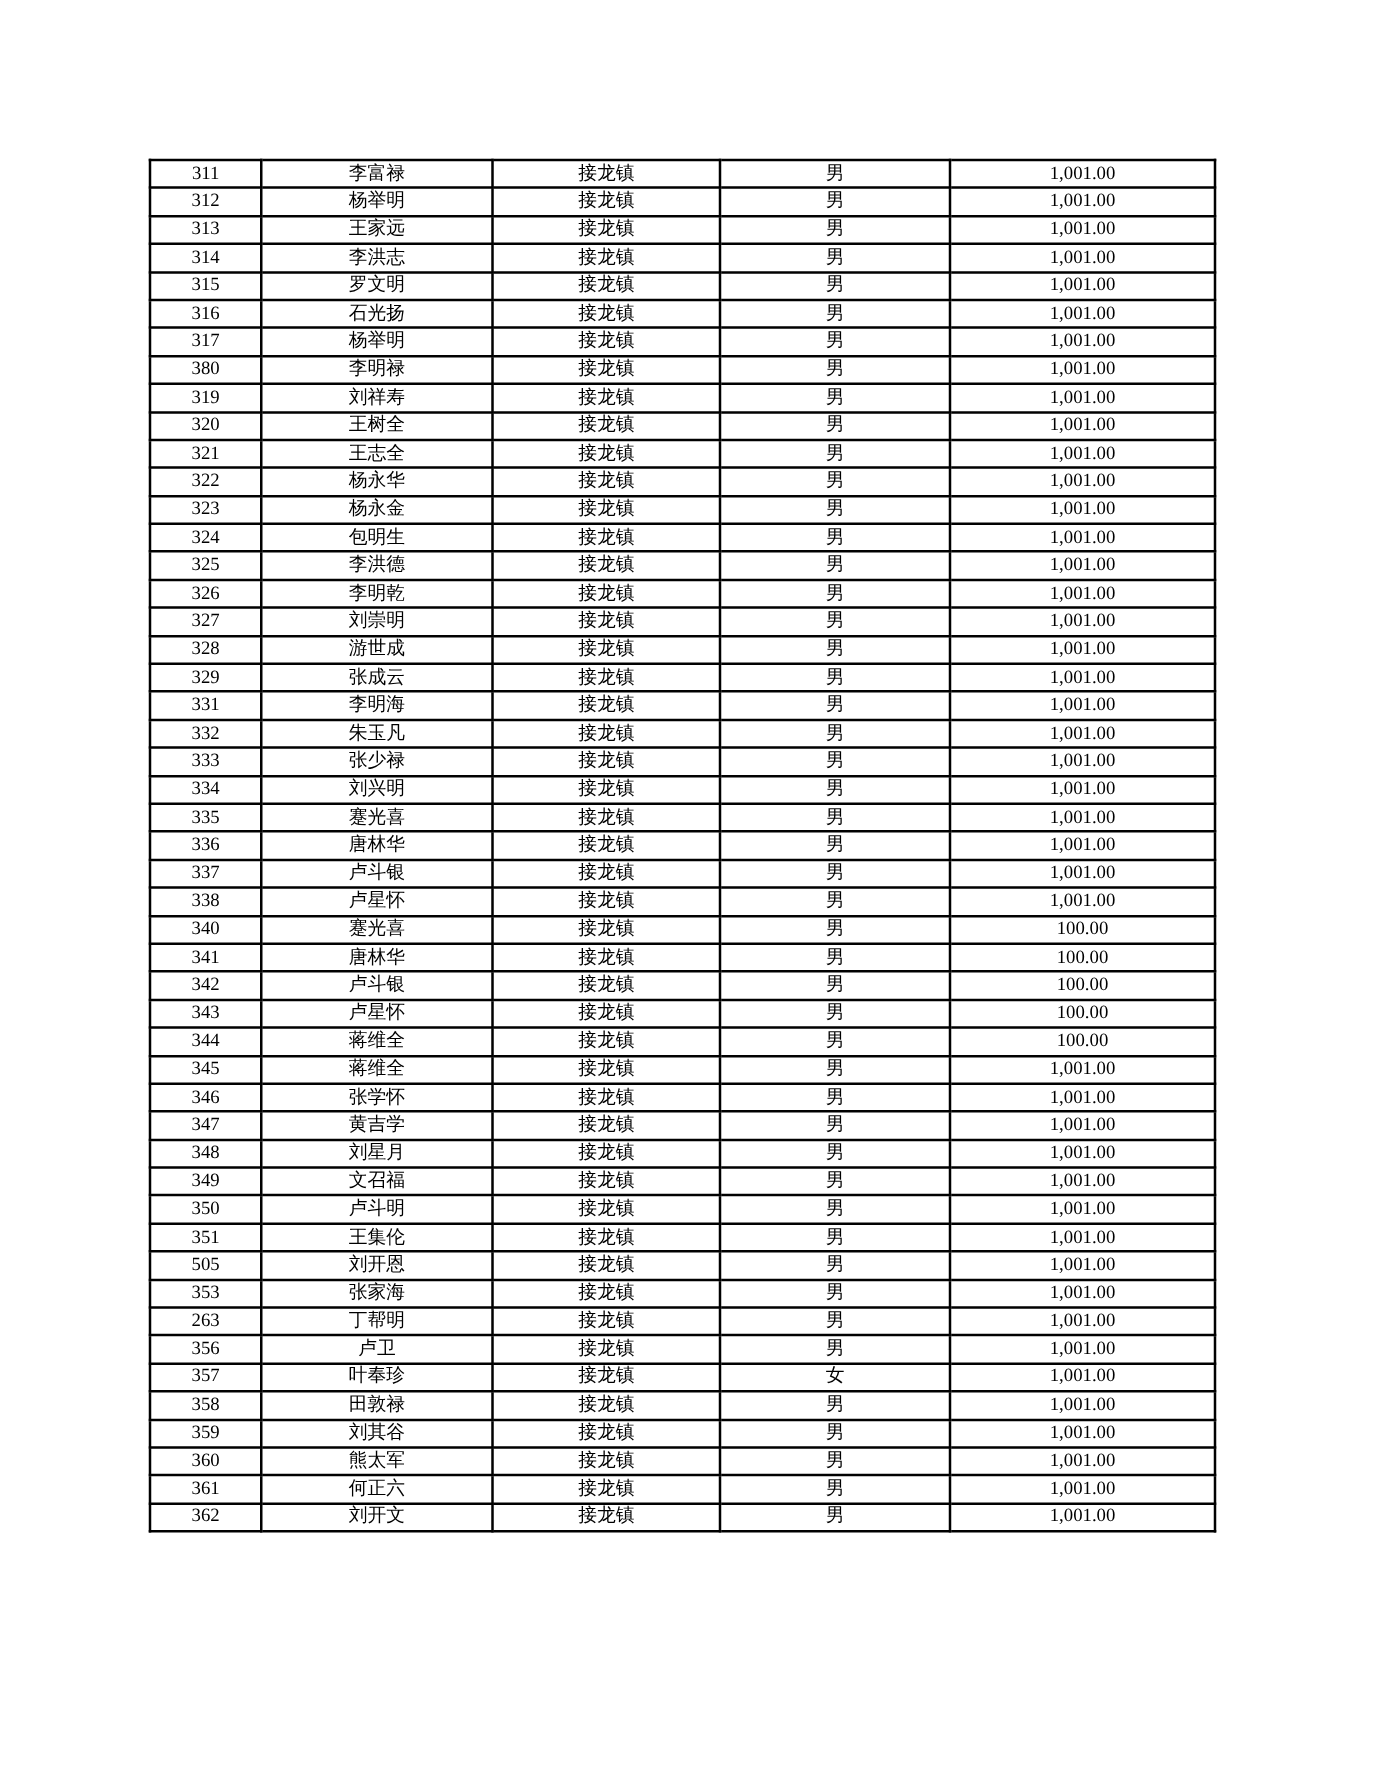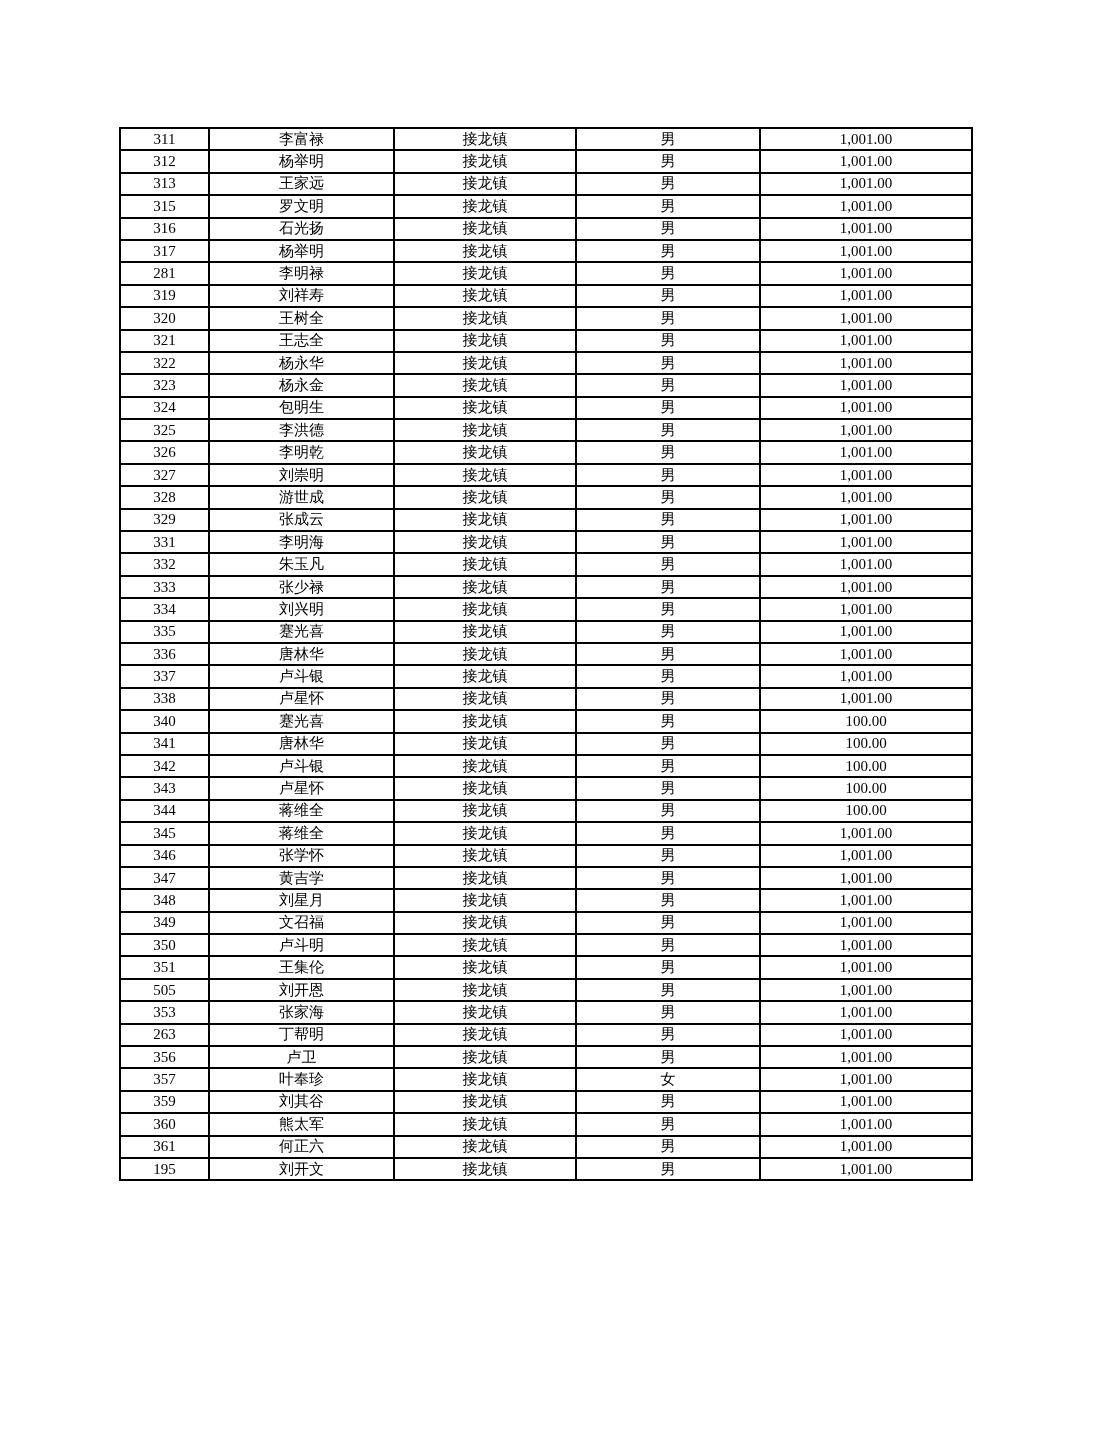--- a/index.html
+++ b/index.html
@@ -70,20 +70,27 @@
           <td>1,001.00</td>
         </tr>
         <tr>
           <td>313</td>
           <td>王家远</td>
           <td>接龙镇</td>
           <td>男</td>
           <td>1,001.00</td>
         </tr>
         <tr>
+          <td>314</td>
+          <td>李洪志</td>
+          <td>接龙镇</td>
+          <td>男</td>
+          <td>1,001.00</td>
+        </tr>
+        <tr>
           <td>315</td>
           <td>罗文明</td>
           <td>接龙镇</td>
           <td>男</td>
           <td>1,001.00</td>
         </tr>
         <tr>
           <td>316</td>
           <td>石光扬</td>
           <td>接龙镇</td>
@@ -91,21 +98,21 @@
           <td>1,001.00</td>
         </tr>
         <tr>
           <td>317</td>
           <td>杨举明</td>
           <td>接龙镇</td>
           <td>男</td>
           <td>1,001.00</td>
         </tr>
         <tr>
-          <td>281</td>
+          <td>380</td>
           <td>李明禄</td>
           <td>接龙镇</td>
           <td>男</td>
           <td>1,001.00</td>
         </tr>
         <tr>
           <td>319</td>
           <td>刘祥寿</td>
           <td>接龙镇</td>
           <td>男</td>
@@ -350,20 +357,27 @@
           <td>1,001.00</td>
         </tr>
         <tr>
           <td>357</td>
           <td>叶奉珍</td>
           <td>接龙镇</td>
           <td>女</td>
           <td>1,001.00</td>
         </tr>
         <tr>
+          <td>358</td>
+          <td>田敦禄</td>
+          <td>接龙镇</td>
+          <td>男</td>
+          <td>1,001.00</td>
+        </tr>
+        <tr>
           <td>359</td>
           <td>刘其谷</td>
           <td>接龙镇</td>
           <td>男</td>
           <td>1,001.00</td>
         </tr>
         <tr>
           <td>360</td>
           <td>熊太军</td>
           <td>接龙镇</td>
@@ -371,21 +385,21 @@
           <td>1,001.00</td>
         </tr>
         <tr>
           <td>361</td>
           <td>何正六</td>
           <td>接龙镇</td>
           <td>男</td>
           <td>1,001.00</td>
         </tr>
         <tr>
-          <td>195</td>
+          <td>362</td>
           <td>刘开文</td>
           <td>接龙镇</td>
           <td>男</td>
           <td>1,001.00</td>
         </tr>
       </tbody>
   </table>
 </div>
 
 </body></html>

